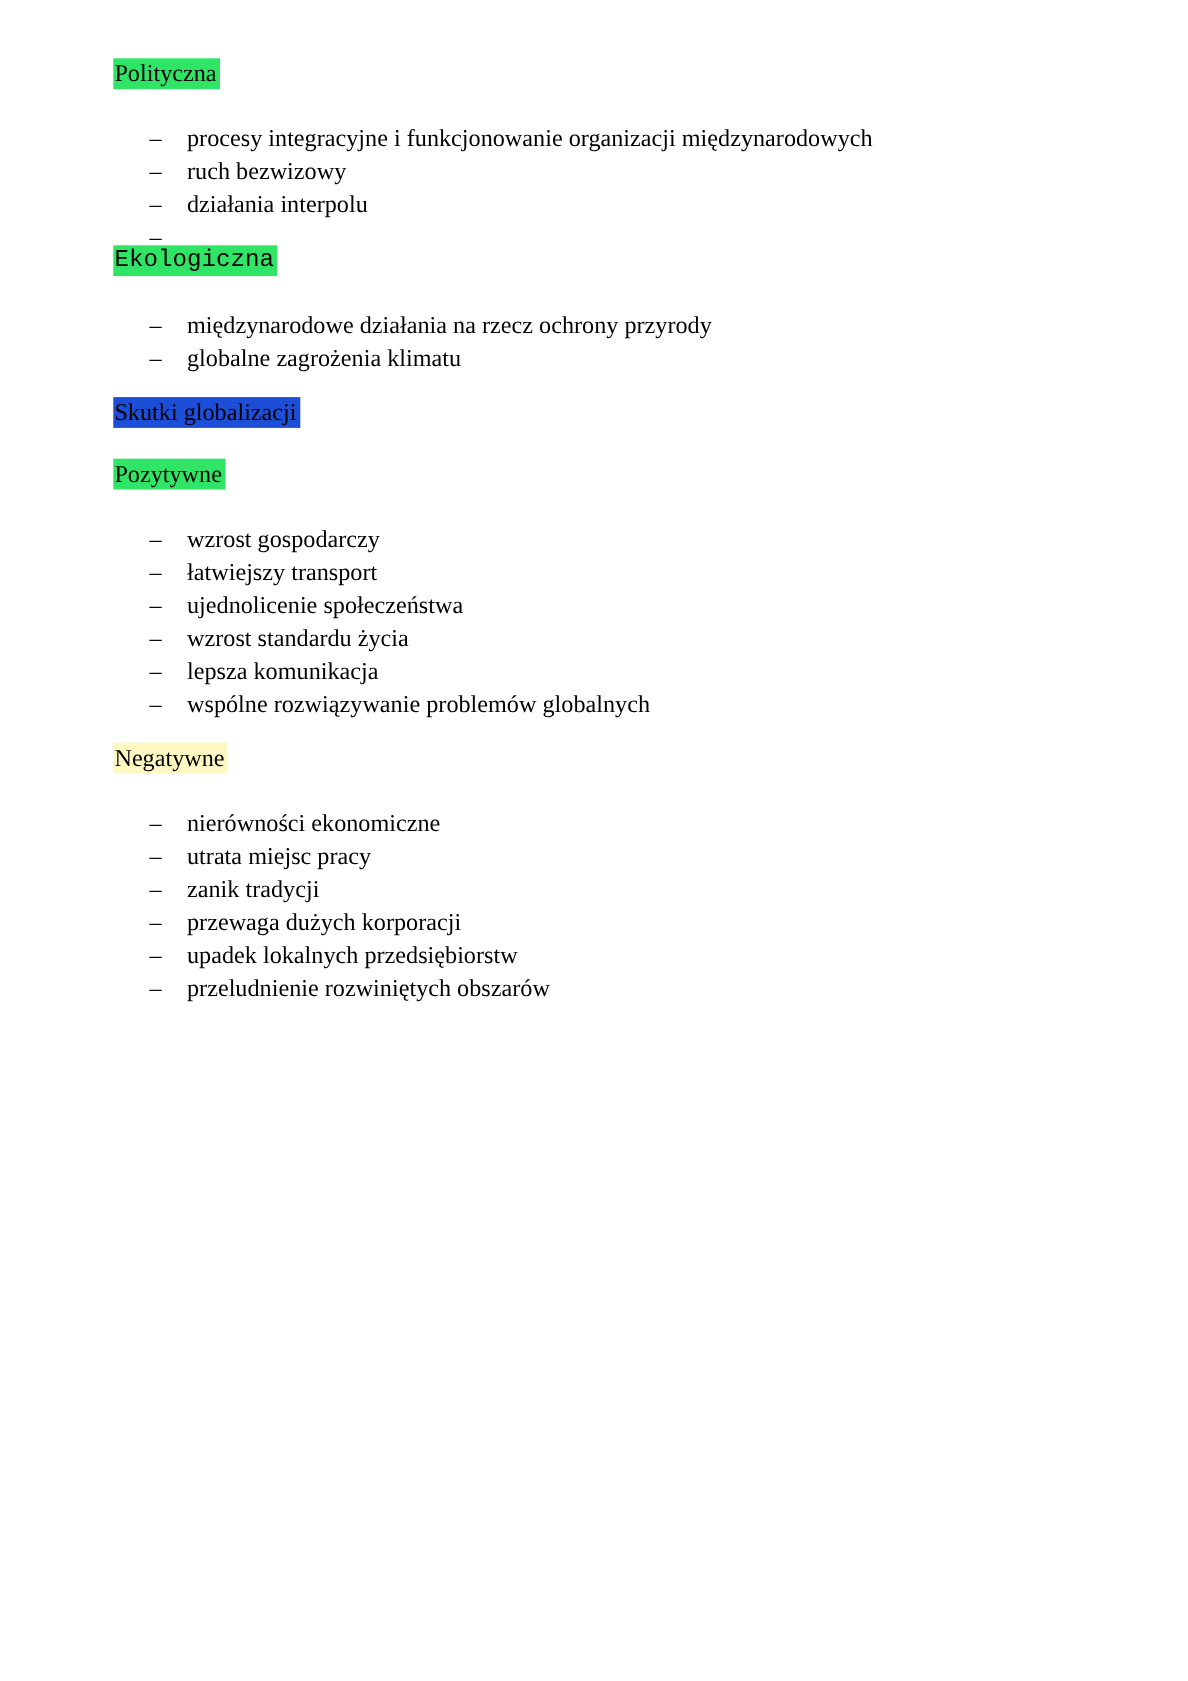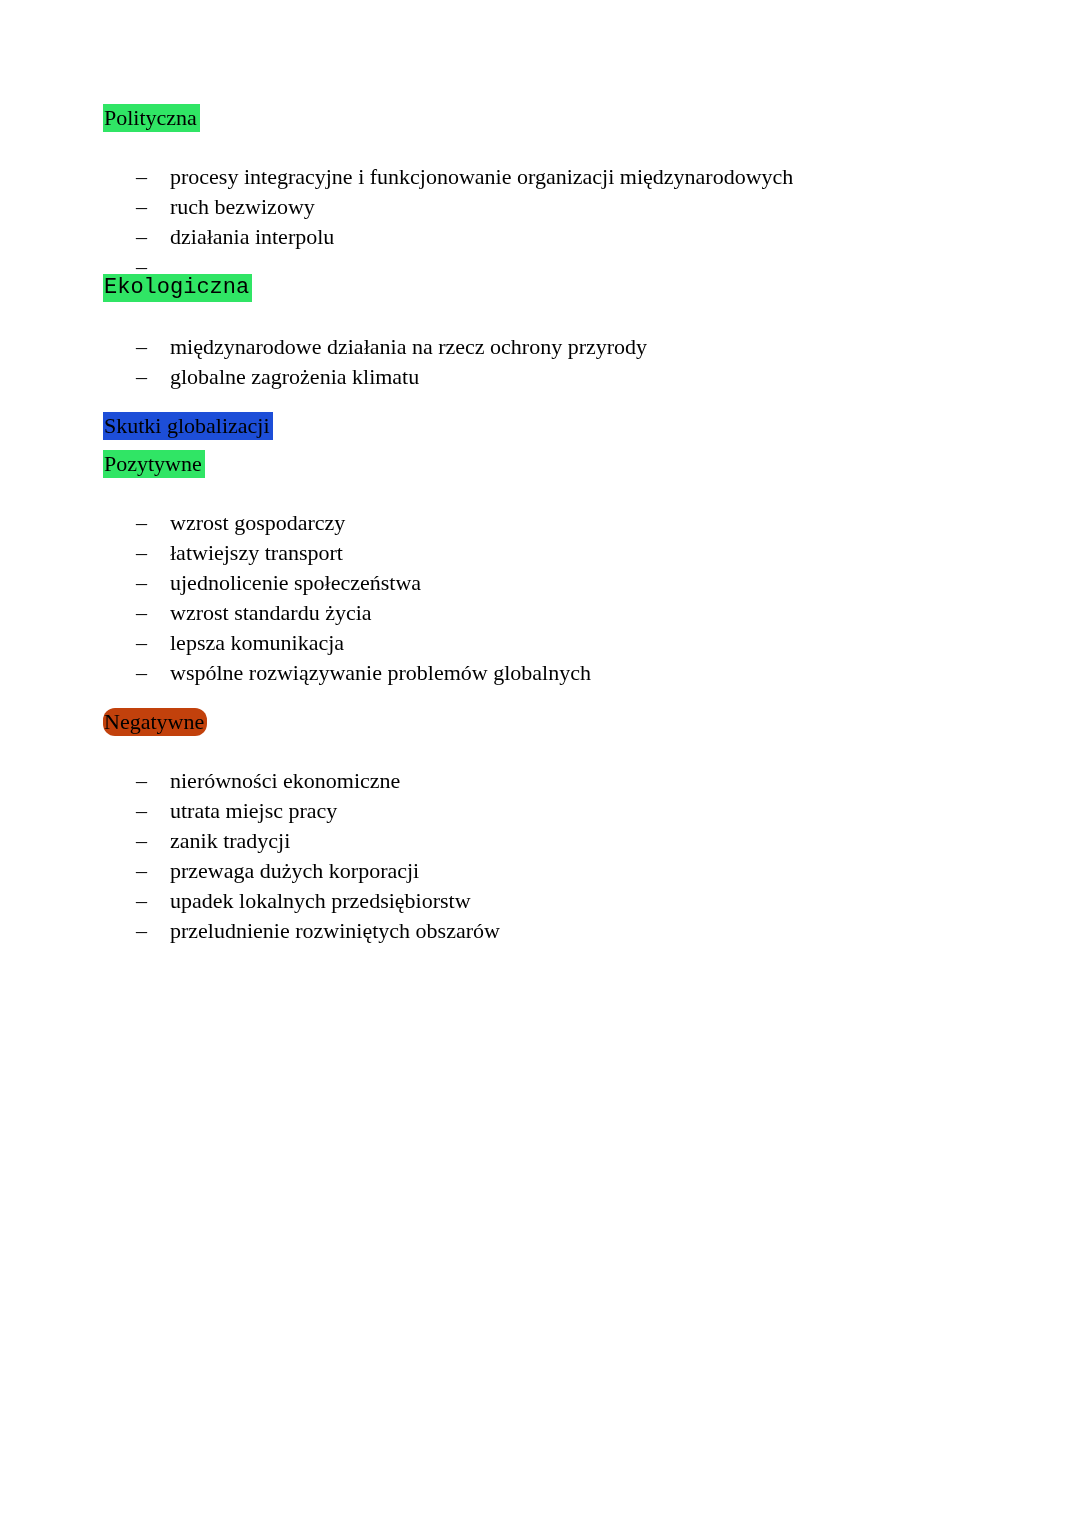--- a/index.html
+++ b/index.html
@@ -7,28 +7,28 @@
   body {
     width: 1080px;
     height: 1528px;
     background: #ffffff;
     font-family: "Liberation Serif", serif;
     font-size: 22px;
     color: #000000;
     overflow: hidden;
   }
   .doc {
-    padding: 104px 60px 0 103px;
+    padding: 53px 60px 0 103px;
   }
   .heading {
     margin: 20px 0 0 0;
     line-height: 28px;
   }
   .doc > .heading:first-child { margin-top: 0; }
-  .heading + .heading { margin-top: 10px; }
+  .heading + .heading { margin-top: 28px; }
   .hl {
     padding: 1px 3px 2px 1px;
   }
   ul.dash-list {
     list-style: none;
     margin: 30px 0 20px 0;
     padding: 0;
   }
   ul.dash-list li {
     position: relative;
@@ -65,21 +65,21 @@
   <p class="heading"><span class="hl" style="background-color: rgb(48, 229, 101);">Pozytywne</span></p>
   <ul class="dash-list">
     <li><span class="dash">–</span><span>wzrost gospodarczy</span></li>
     <li><span class="dash">–</span><span>łatwiejszy transport</span></li>
     <li><span class="dash">–</span><span>ujednolicenie społeczeństwa</span></li>
     <li><span class="dash">–</span><span>wzrost standardu życia</span></li>
     <li><span class="dash">–</span><span>lepsza komunikacja</span></li>
     <li><span class="dash">–</span><span>wspólne rozwiązywanie problemów globalnych</span></li>
   </ul>
 
-  <p class="heading"><span class="hl" style="background-color: #c2410c; border-radius: 12px;">Negatywne</span></p>
+  <p class="heading"><span class="hl" style="background-color: #fef9c3;">Negatywne</span></p>
   <ul class="dash-list">
     <li><span class="dash">–</span><span>nierówności ekonomiczne</span></li>
     <li><span class="dash">–</span><span>utrata miejsc pracy</span></li>
     <li><span class="dash">–</span><span>zanik tradycji</span></li>
     <li><span class="dash">–</span><span>przewaga dużych korporacji</span></li>
     <li><span class="dash">–</span><span>upadek lokalnych przedsiębiorstw</span></li>
     <li><span class="dash">–</span><span>przeludnienie rozwiniętych obszarów</span></li>
   </ul>
 
 </div>

